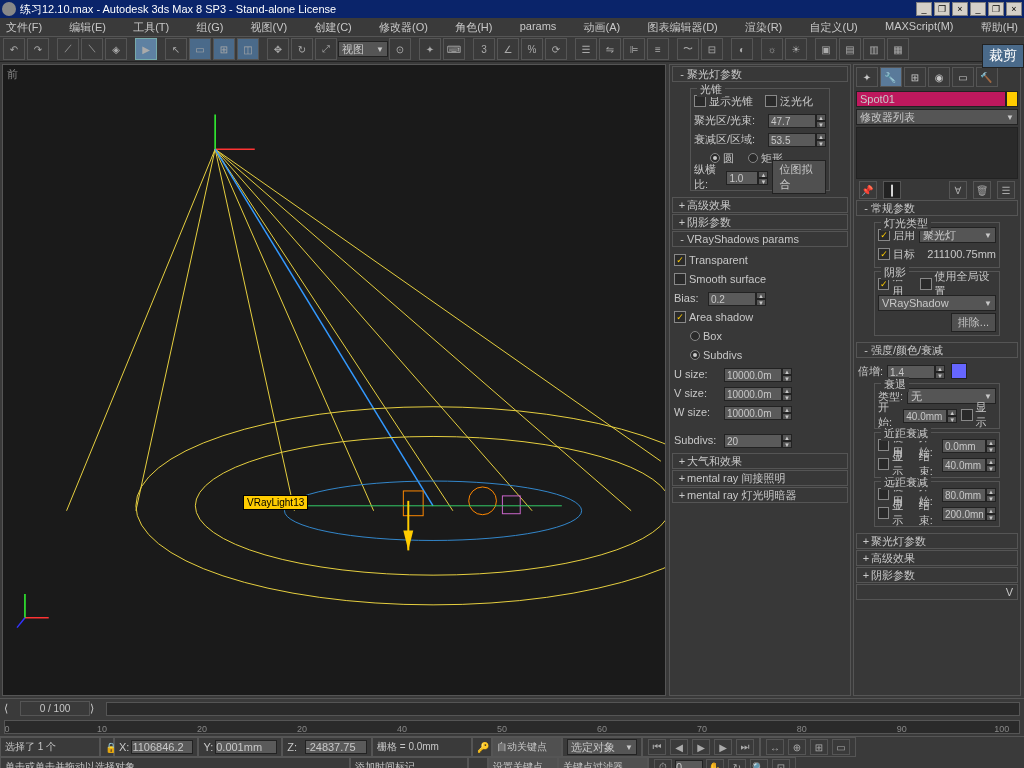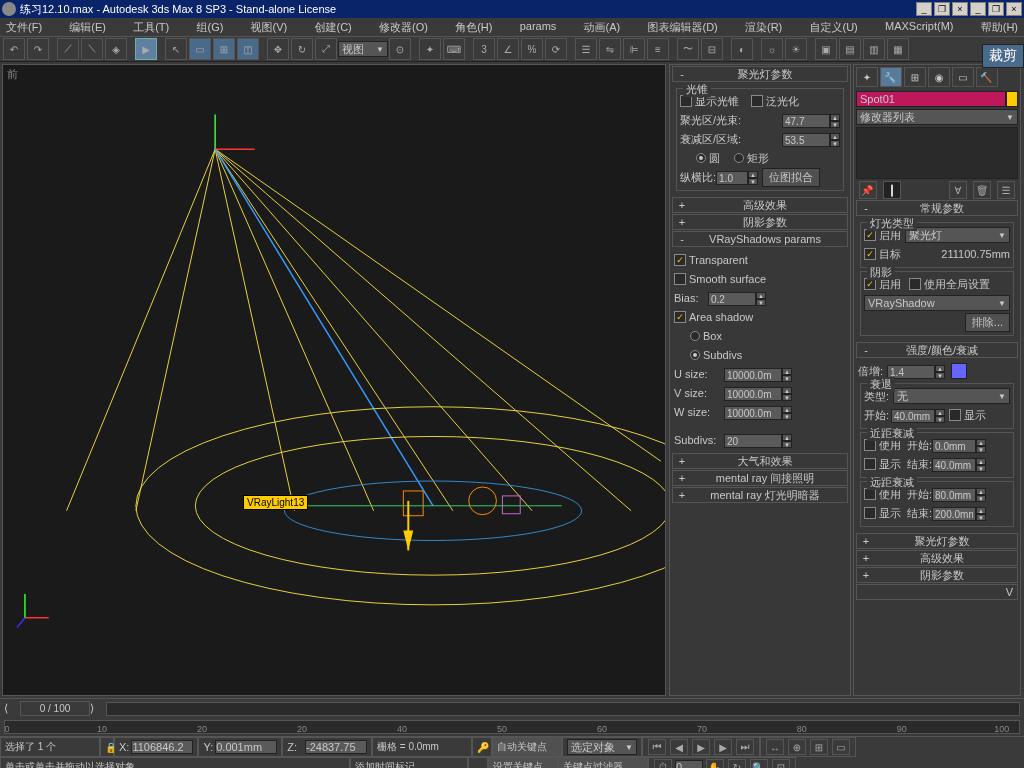--- a/index.html
+++ b/index.html
@@ -20,21 +20,21 @@
 .viewport-container { flex: 1; background: #1a1a1a; position: relative; border: 1px solid #555; margin: 2px; }
 .vp-label { position: absolute; top: 2px; left: 4px; color: #888; font-size: 11px; }
 .vp-svg { width: 100%; height: 100%; }
 .vp-object-label { position: absolute; background: #ffcc00; color: #000; padding: 1px 3px; font-size: 10px; border: 1px solid #000; }
 .right-panels { width: 356px; display: flex; }
 .rollout-col { background: #383838; border: 1px solid #555; margin: 2px 1px; overflow-y: auto; }
 .rollout-col.c1 { width: 182px; }
 .rollout-col.c2 { width: 168px; }
 .rollout-hdr { background: #383838; border: 1px solid #555; height: 16px; display: flex; align-items: center; padding: 0 4px; color: #c8c8c8; margin: 1px 2px; }
 .rollout-hdr .pm { width: 10px; text-align: center; }
-.rollout-hdr .lbl { flex: 1; text-align: center; }
+.rollout-hdr .lbl { flex: 1; text-align: left; }
 .rollout-body { padding: 2px 4px; }
 .row { display: flex; align-items: center; height: 18px; margin: 1px 0; }
 .row label { color: #c8c8c8; }
 .chk { width: 12px; height: 12px; border: 1px solid #888; background: #2a2a2a; margin-right: 3px; display:inline-flex; align-items:center; justify-content:center; font-size:9px; color:#ffcc00; }
 .chk.on::after { content: "✓"; }
 .radio { width: 10px; height: 10px; border: 1px solid #888; border-radius: 50%; background: #2a2a2a; margin-right: 3px; display:inline-block; position:relative; }
 .radio.on::after { content:""; position:absolute; left:2px; top:2px; width:4px; height:4px; background:#c8c8c8; border-radius:50%; }
 .spinner { display: flex; align-items: flex-end; height: 16px; }
 .spinner input { width: 48px; height: 14px; background: #5a5a5a; border: 1px solid #222; color: #c8c8c8; font-size: 10px; padding: 0 2px; }
 .spinner .sbtn { width: 10px; height: 7px; background: #555; border: 1px solid #222; font-size: 6px; display:flex; align-items:center; justify-content:center; }
@@ -42,21 +42,21 @@
 .dropdown { background: #555; border: 1px solid #222; height: 16px; display: flex; align-items: center; padding: 0 3px; color: #c8c8c8; flex:1; }
 .dropdown .arr { margin-left: auto; font-size: 8px; }
 .btn { background: #505050; border: 1px solid #222; padding: 1px 6px; color: #c8c8c8; cursor:pointer; }
 .panel-tabs { display: flex; height: 24px; background: #383838; padding: 2px; gap: 2px; }
 .ptab { width: 22px; height: 20px; border: 1px solid #555; background: #3a3a3a; display:flex; align-items:center; justify-content:center; font-size:10px; }
 .ptab.active { background: #5a7a9a; }
 .name-field { margin: 2px; display:flex; }
 .name-field input { flex:1; background: #be185d; border: 1px solid #222; color: #c8c8c8; height: 16px; padding: 0 3px; }
 .color-swatch { width: 16px; height: 16px; background: #ffcc00; border: 1px solid #222; }
 .color-swatch.blue { background: #6666ff; }
-.group-box { border: 1px solid #555; margin: 3px 2px; padding: 2px 3px 3px; position: relative; }
+.group-box { border: 1px solid #555; margin: 3px 16px; padding: 2px 3px 3px; position: relative; }
 .group-box .gb-title { position: absolute; top: -7px; left: 6px; background: #383838; padding: 0 3px; color: #c8c8c8; }
 .timeline { height: 20px; background: #3a3a3a; border-top: 1px solid #555; display: flex; align-items: center; padding: 0 4px; }
 .time-slider { flex: 1; height: 14px; background: #2a2a2a; border: 1px solid #555; position: relative; }
 .time-lbl { position: absolute; bottom: -12px; font-size: 9px; color: #888; transform: translateX(-50%); }
 .trackbar { height: 14px; background: #2a2a2a; border: 1px solid #555; margin: 2px 4px; position:relative; }
 .statusbar { height: 40px; background: #3a3a3a; border-top: 1px solid #555; display: flex; }
 .status-cell { border: 1px solid #555; padding: 1px 4px; display: flex; align-items: center; color: #c8c8c8; font-size: 10px; }
 .mod-stack { height: 52px; background: #2a2a2a; border: 1px solid #222; margin: 2px; }
 .tb-trim { position:absolute; right:0; top:44px; background:#4a6a8a; padding:2px 6px; font-size:14px; color:#fff; border:1px solid #222; cursor:pointer; }
 </style>

